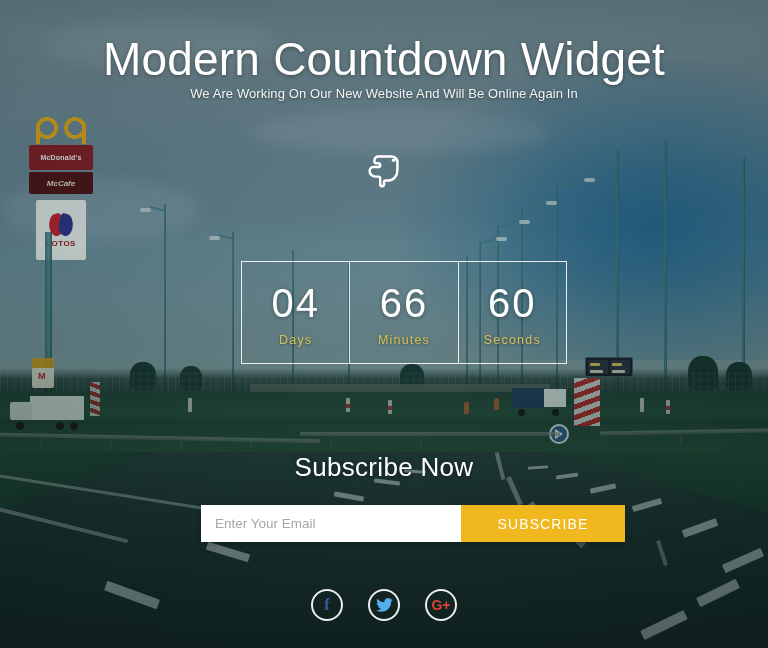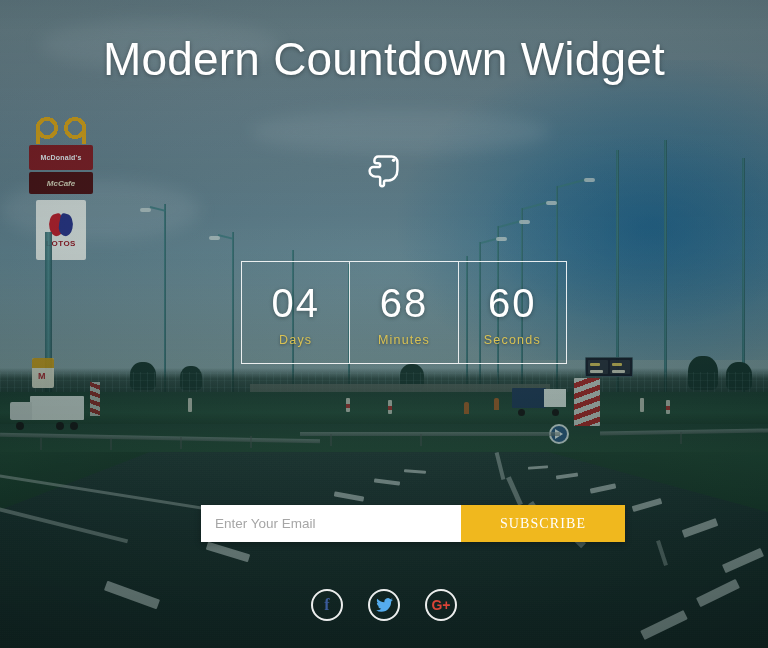--- a/index.html
+++ b/index.html
@@ -358,21 +358,21 @@
     flex:1; border:none; outline:none;
     background:#ffffff;
     padding:0 14px;
     font-family:"Liberation Sans", sans-serif;
     font-size:13.5px; color:#4a4a4a;
   }
   .sub-input::placeholder { color:#a6a6a6; }
   .sub-btn {
     width:164px; border:none; cursor:pointer;
     background:#f0b81e;
-    color:#ffffff; font-family:Liberation Serif, serif;
+    color:#ffffff; font-family:Liberation Sans, sans-serif;
     font-size:14px; letter-spacing:1.1px;
   }
 
   
   .socials {
     position:absolute; left:0; top:589px; width:768px;
     display:flex; justify-content:center; gap:25px;
   }
   .social {
     width:32px; height:32px; border-radius:50%;
@@ -549,43 +549,45 @@
 
     <div class="lane-solid" style="left:660px;top:540px;width:4px;height:26px;transform:rotate(-18deg);opacity:.5;"></div>
 
     <div class="grade"></div>
     <div class="grade2"></div>
   </div>
 
   <div class="content">
 
     <h1 class="title">Modern Countdown Widget</h1>
+    <p class="subtitle">We Are Working On Our New Website And Will Be Online Again In</p>
 
     <div class="hand-icon">
       <svg viewBox="0 0 48 48" width="46" height="46" aria-hidden="true">
         <path d="M14 16c0-2.2 1.8-4 4-4h14c3.3 0 6 2.7 6 6v8c0 6.6-4.2 11-9 11h-3c-1.1 0-2 .9-2 2v2c0 1.1-.9 2-2 2s-2-.9-2-2v-6c0-1.1-.9-2-2-2h-3c-3.3 0-6-2.7-6-6 0-2.2 1.8-4 4-4h5c1.1 0 2-.9 2-2s-.9-2-2-2h-2c-1.1 0-2-.9-2-2z" fill="none" stroke="#ffffff" stroke-width="2.6" stroke-linejoin="round" stroke-linecap="round"></path>
         <circle cx="34" cy="16" r="1.8" fill="#ffffff"></circle>
       </svg>
     </div>
 
     <div class="countdown">
       <div class="cd-cell">
         <span class="cd-value">04</span>
         <span class="cd-label">Days</span>
       </div>
       <div class="cd-cell">
-        <span class="cd-value">68</span>
+        <span class="cd-value">66</span>
         <span class="cd-label">Minutes</span>
       </div>
       <div class="cd-cell">
         <span class="cd-value">60</span>
         <span class="cd-label">Seconds</span>
       </div>
     </div>
 
+    <h2 class="sub-title">Subscribe Now</h2>
 
     <div class="sub-form">
       <input class="sub-input" type="text" placeholder="Enter Your Email" style="">
       <button class="sub-btn">SUBSCRIBE</button>
     </div>
 
     <div class="socials">
       <div class="social">
         <span class="fb-glyph">f</span>
       </div>

